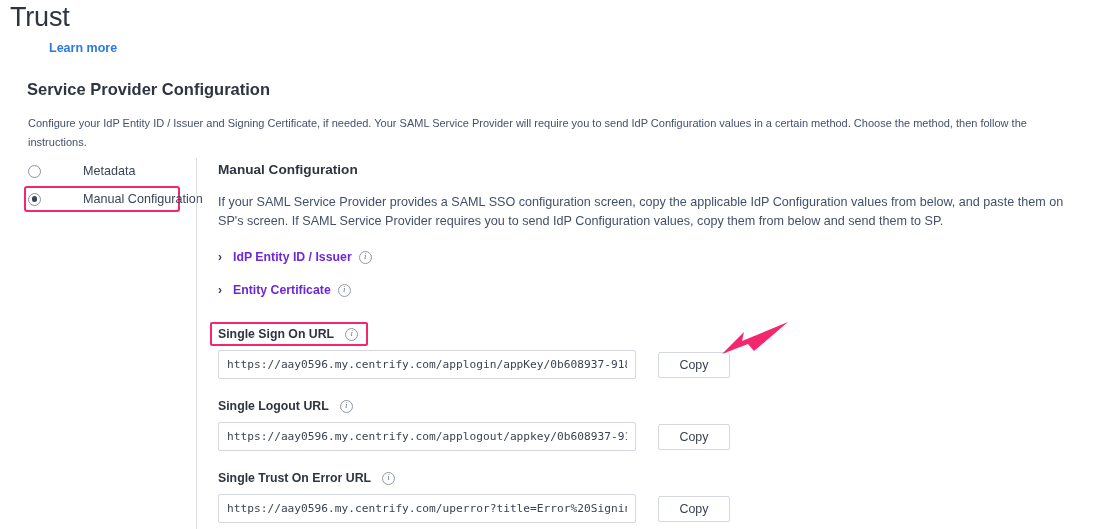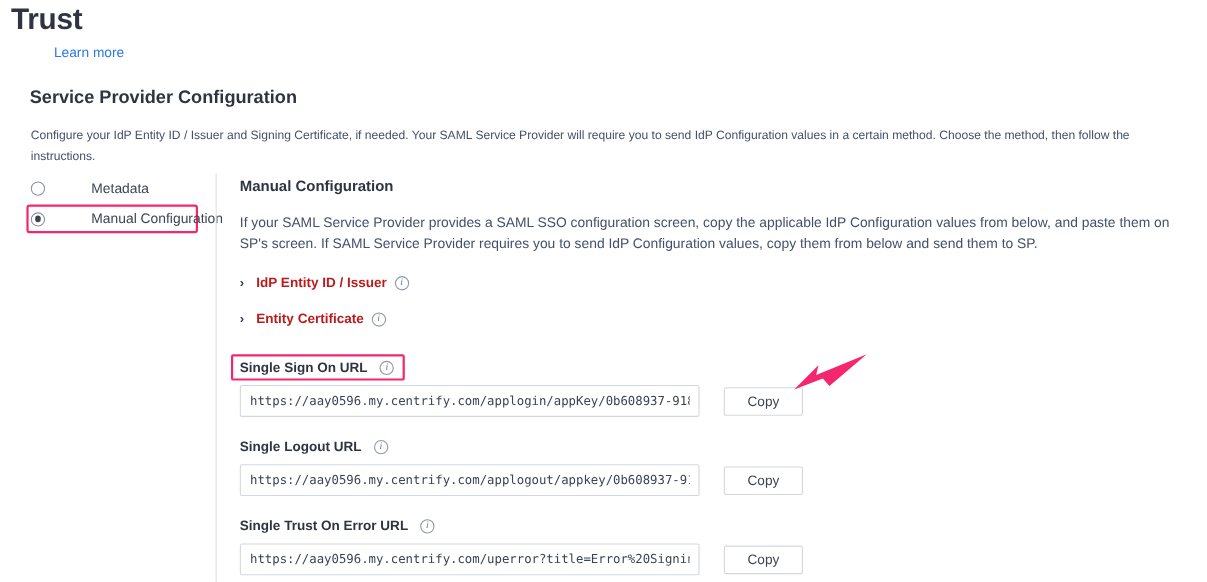--- a/index.html
+++ b/index.html
@@ -15,30 +15,30 @@
     color: #2b3445;
     overflow: hidden;
   }
 
   
   #page-title {
     position: absolute;
     left: 10px;
     top: 2px;
     font-size: 27px;
-    font-weight: bold;
+    font-weight: normal;
     color: #2e3440;
     letter-spacing: -0.2px;
   }
   #learn-more {
     position: absolute;
     left: 12px;
     top: 41px;
     font-size: 12.5px;
-    font-weight: normal;
+    font-weight: bold;
     color: #2a7ae2;
     text-decoration: none;
     cursor: pointer;
     padding-left: 37px;
   }
 
   
   #section-title {
     position: absolute;
     left: 27px;
@@ -151,21 +151,21 @@
   .chevron {
     font-size: 12px;
     font-weight: bold;
     color: #2e3d63;
     margin-right: 11px;
     line-height: 1;
   }
   .collapse-label {
     font-size: 12.3px;
     font-weight: bold;
-    color: #b91c1c;
+    color: #6d28d9;
     margin-right: 7px;
     white-space: nowrap;
   }
 
   
   .info-icon {
     display: inline-flex;
     align-items: center;
     justify-content: center;
     width: 13px;

